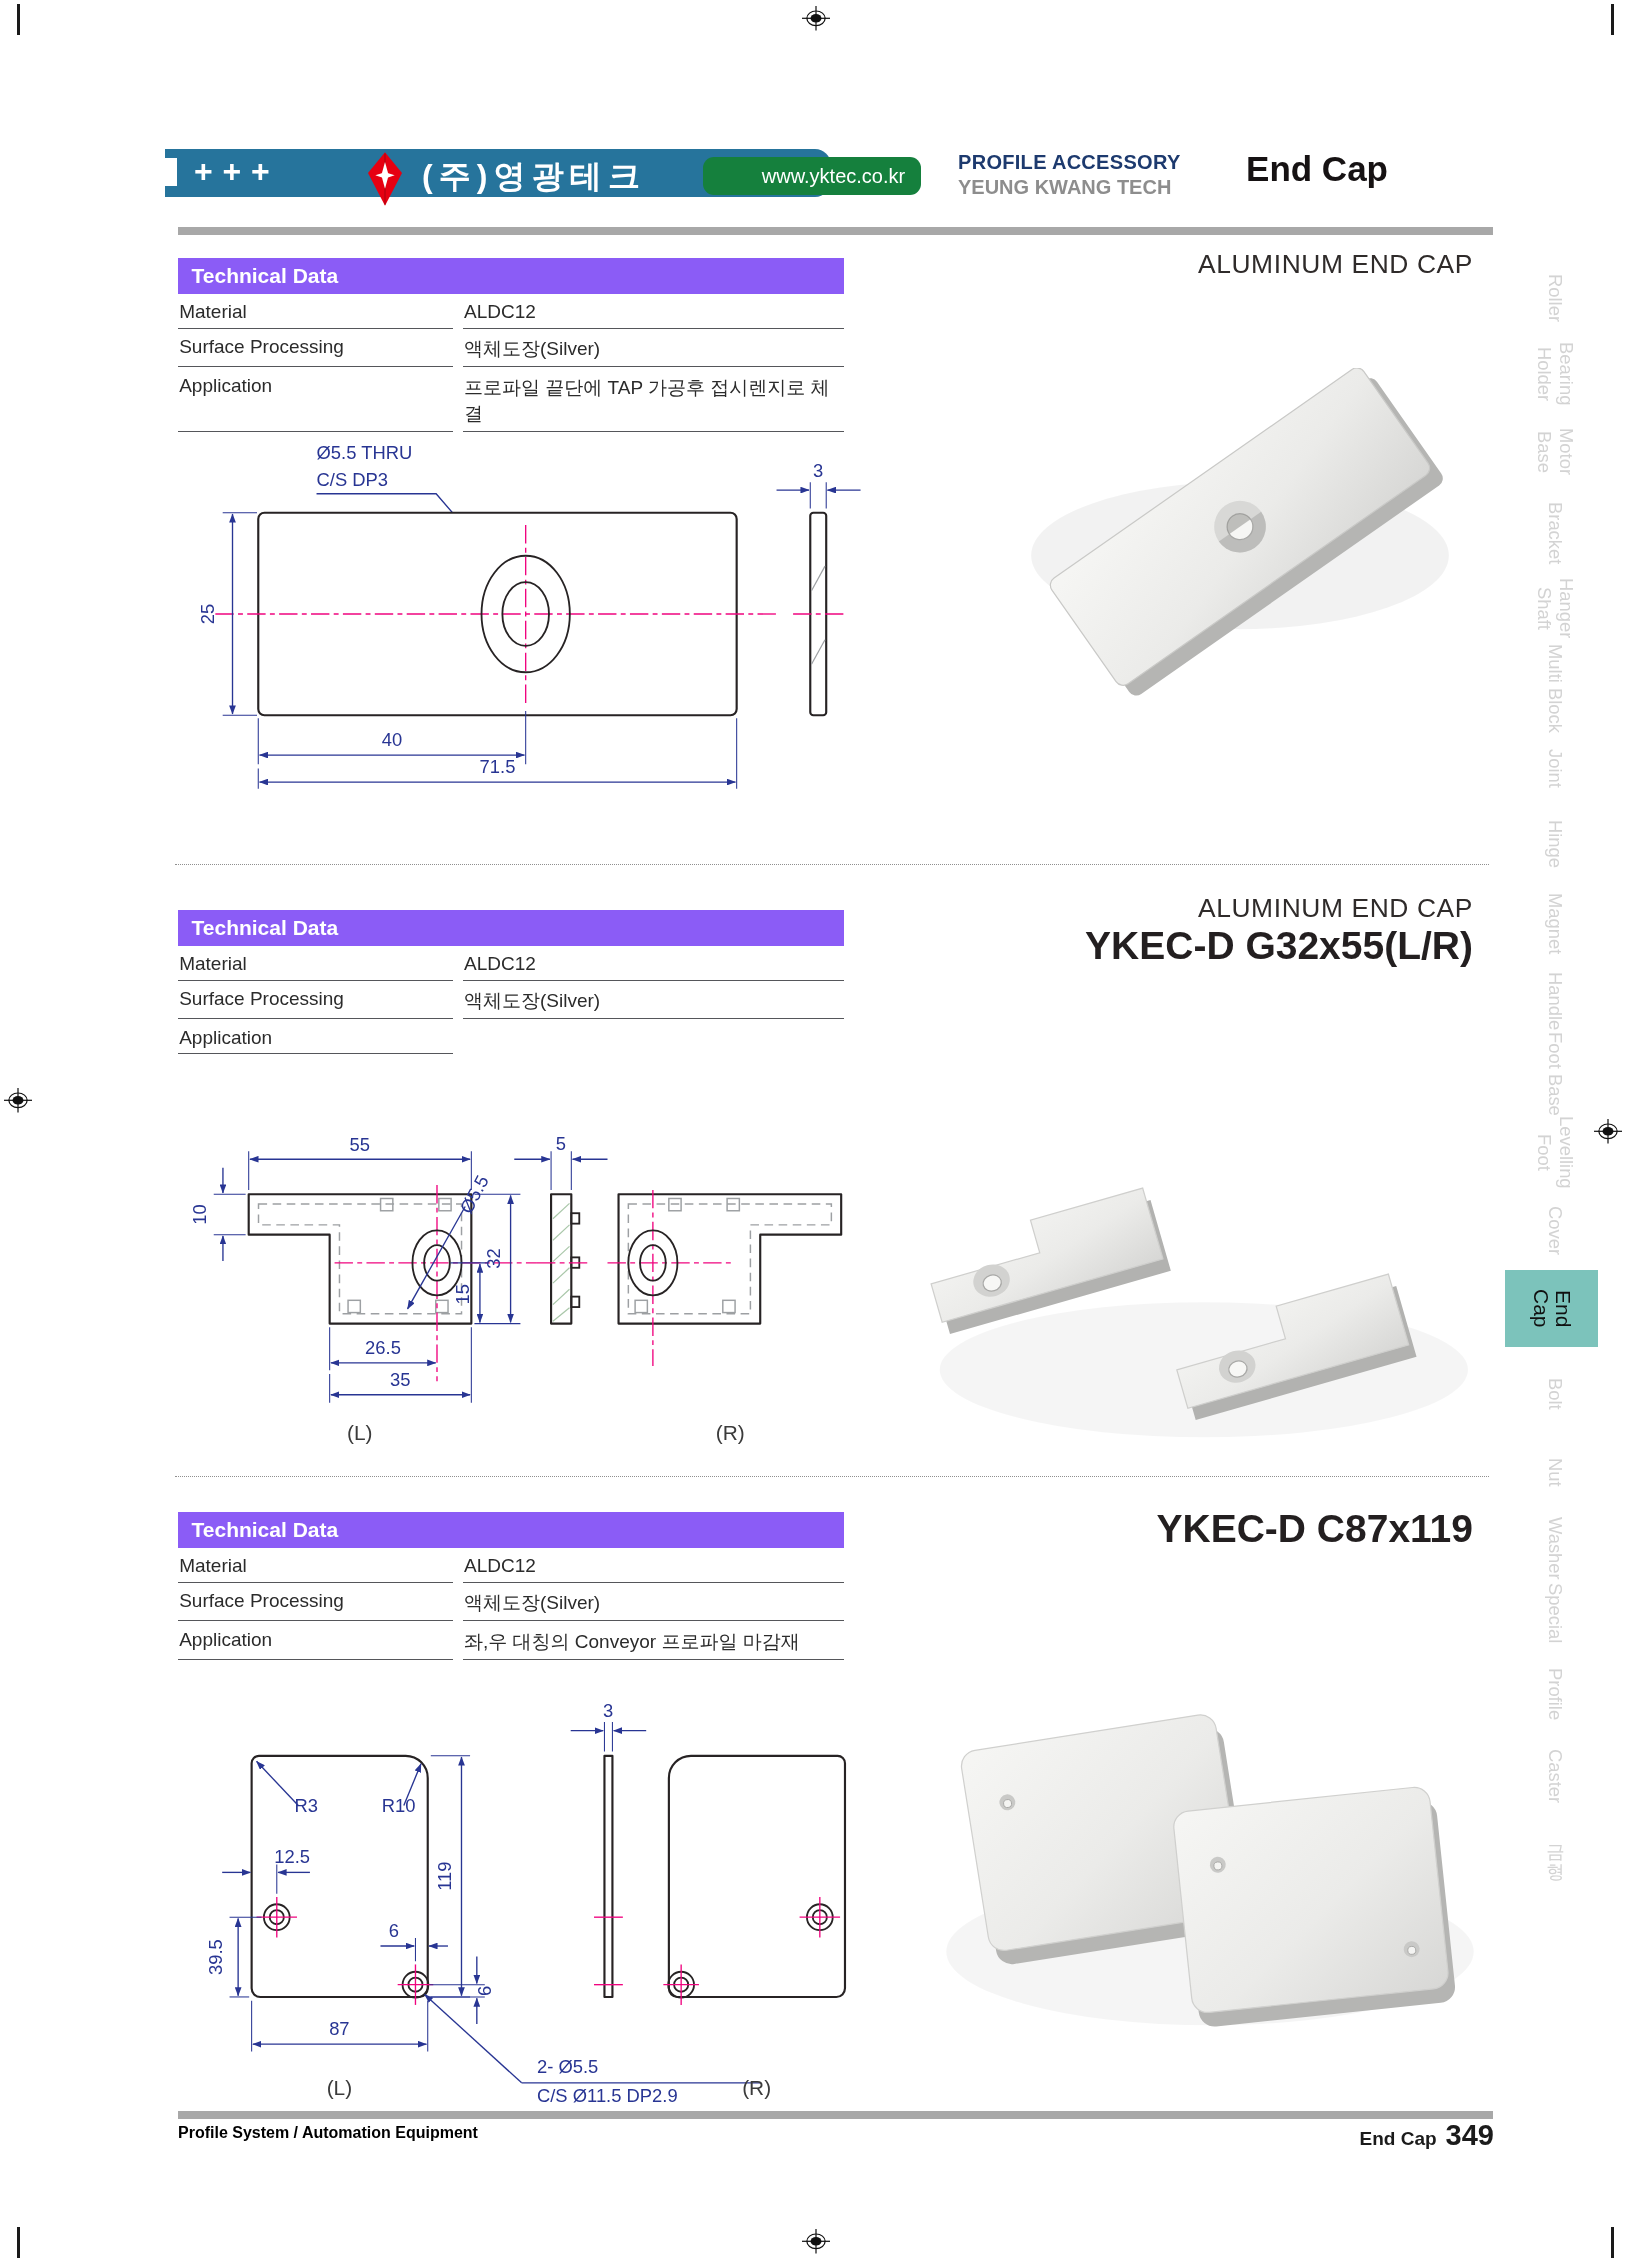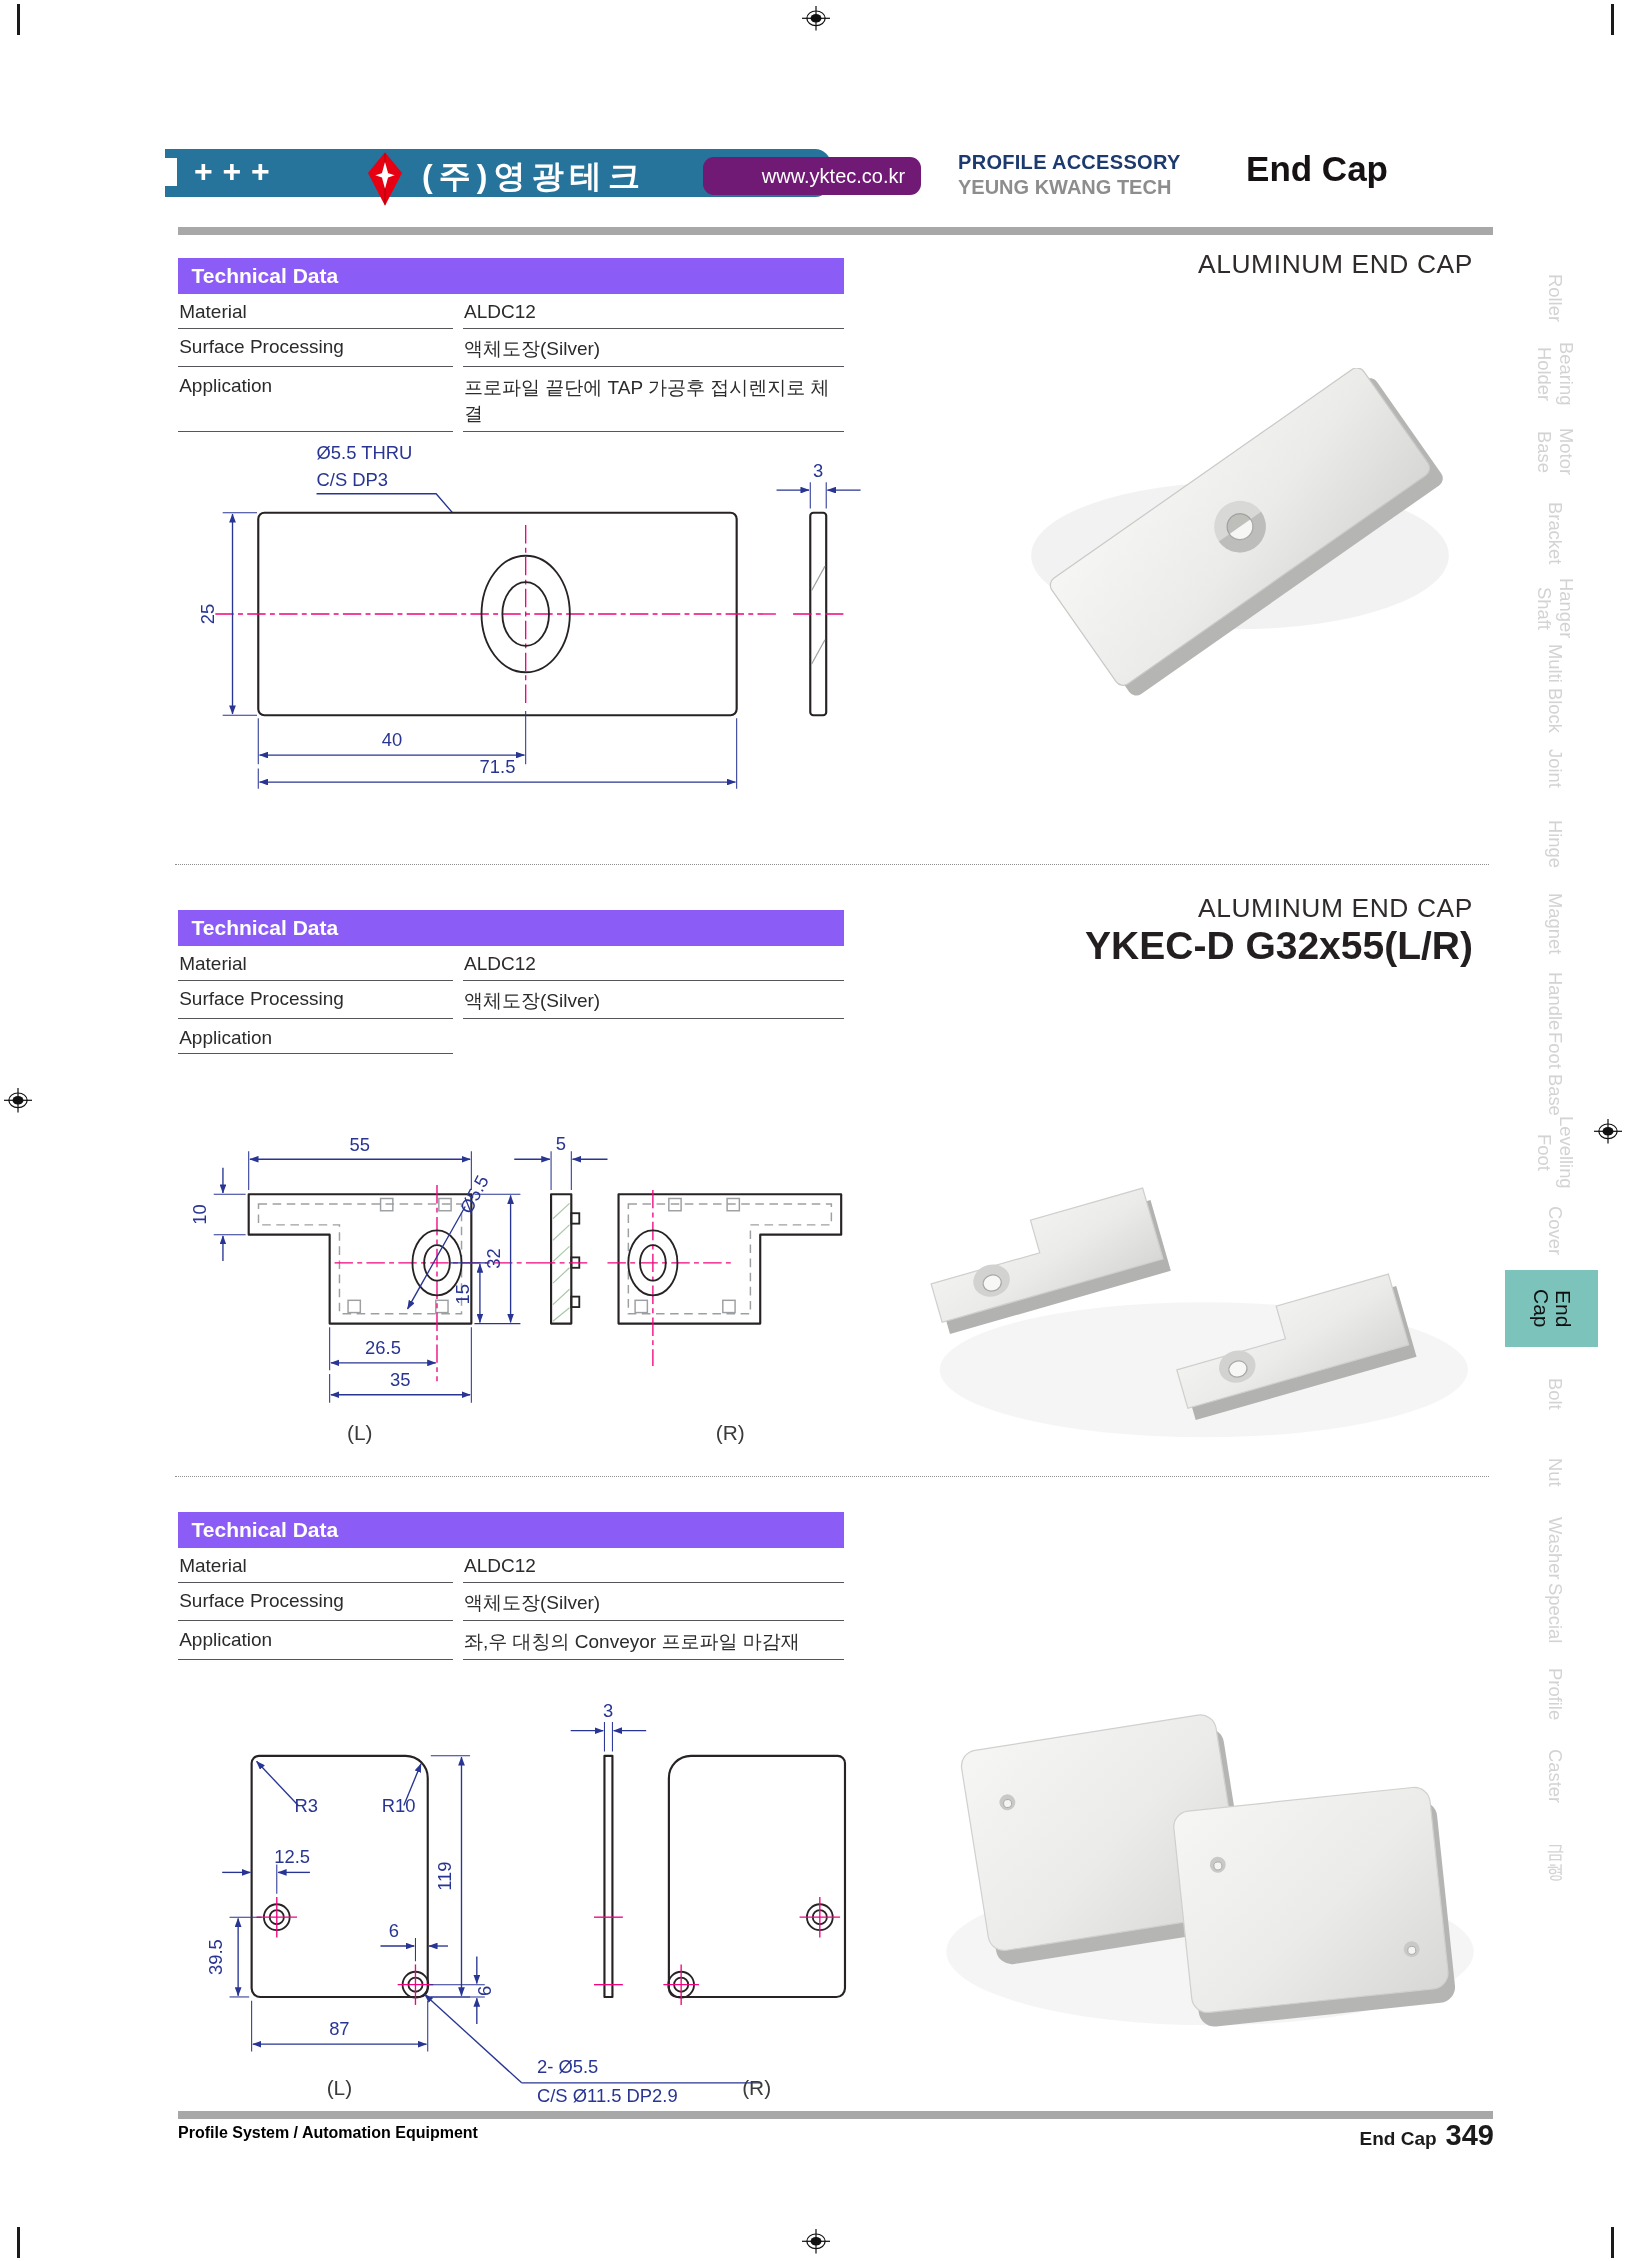--- a/index.html
+++ b/index.html
@@ -7,21 +7,21 @@
         font-family:"Liberation Sans", sans-serif;color:#231f20;}
   .abs{position:absolute;}
 
   
   .brandbar{position:absolute;left:165px;top:149px;width:666px;height:48px;background:#26749C;
             border-radius:0 16px 16px 0;}
   .notch{position:absolute;left:161px;top:158px;width:16px;height:28px;background:#fff;}
   .plusmarks{position:absolute;left:194px;top:153px;font-size:32px;font-weight:bold;color:#fff;letter-spacing:9.8px;}
   .gem{position:absolute;left:368px;top:152px;}
   .companykr{position:absolute;left:422px;top:155px;font-size:32px;font-weight:bold;color:#fff;letter-spacing:6.1px;}
-  .webbox{position:absolute;left:703px;top:157px;width:218px;height:38px;background:#701a75;border-radius:11px;
+  .webbox{position:absolute;left:703px;top:157px;width:218px;height:38px;background:#15803d;border-radius:11px;
           display:flex;align-items:center;justify-content:center;}
   .webbox span{color:#fff;font-size:20px;padding-left:43px;}
   .acclabel{position:absolute;left:958px;top:151px;font-size:20px;font-weight:bold;color:#1D3A6E;letter-spacing:0.3px;}
   .companyen{position:absolute;left:958px;top:176px;font-size:20px;font-weight:bold;color:#8D8D8D;}
   .pagetitle{position:absolute;left:1167px;top:149px;width:221px;text-align:right;font-size:35px;font-weight:800;color:#161213;}
   .graybar{position:absolute;left:178px;width:1315px;height:8px;background:#A8A8A8;}
 
   
   .tech{position:absolute;width:666px;}
   .tech-head{height:36px;background:#8b5cf6;color:#fff;font-size:21px;font-weight:bold;line-height:36px;padding-left:13.5px;box-sizing:border-box;}
@@ -388,20 +388,21 @@
         <div class="tl">Surface Processing</div>
         <div class="tv">액체도장(Silver)</div>
       </div>
     <div class="tech-row">
         <div class="tl">Application</div>
         <div class="tv">좌,우 대칭의 Conveyor 프로파일 마감재</div>
       </div>
   </div>
 
   <div class="ptitle" style="top:1507px;">
+    <div class="pt2">YKEC-D C87x119</div>
   </div>
 
   <svg class="abs" style="left:178px;top:1685px;" width="767" height="430" viewBox="0 0 1250 700">
 
     <path class="outline" d="M132,115 H371 A36,36 0 0 1 407,151 V494 A14,14 0 0 1 393,508 H134 A14,14 0 0 1 120,494 V127 A12,12 0 0 1 132,115 Z"></path>
     <circle class="thin" cx="161" cy="378" r="21"></circle>
     <circle class="thin" cx="161" cy="378" r="11.5"></circle>
     <line class="cls" x1="128" y1="378" x2="194" y2="378"></line>
     <line class="cls" x1="161" y1="345" x2="161" y2="411"></line>
     <circle class="thin" cx="387" cy="488" r="21"></circle>

